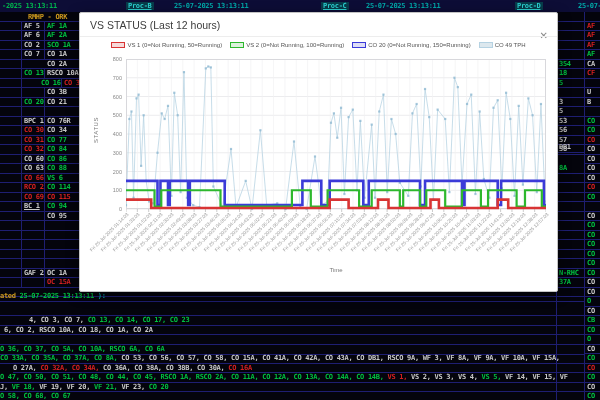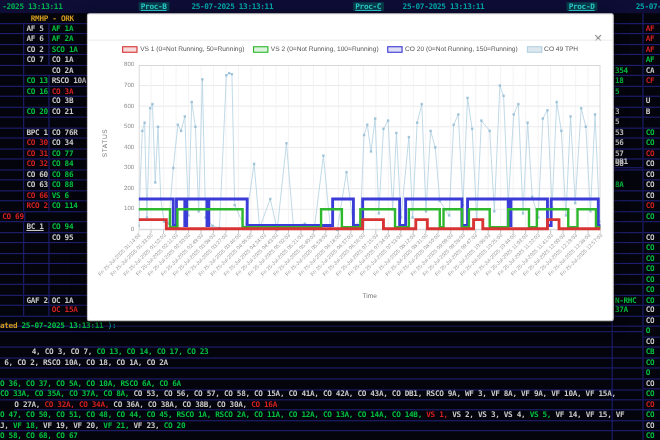--- a/index.html
+++ b/index.html
@@ -80,21 +80,21 @@
         <span class="cell c1" style="color: rgb(201, 201, 201); margin-top: 32px;">CO 10</span>
         <span class="cell c2" style="color: rgb(201, 201, 201);">CO 2A</span>
       </div>
       <div class="trow" style="left: 0px; top: 69px; width: 85px;">
         <span class="cell c0" style="color: rgb(201, 201, 201);"></span>
         <span class="cell c1" style="color: rgb(0, 192, 64);">CO 13</span>
         <span class="cell c2" style="color: rgb(201, 201, 201);">RSCO 10A</span>
       </div>
       <div class="trow" style="left: 0px; top: 78.5px; width: 85px;">
         <span class="cell c0" style="color: rgb(201, 201, 201);"></span>
-        <span class="cell c1" style="color: rgb(0, 192, 64);">CO 16</span>
+        <span class="cell c1" style="color: rgb(0, 192, 64); margin-left: 17px;">CO 16</span>
         <span class="cell c2" style="color: rgb(212, 32, 32);">CO 3A</span>
       </div>
       <div class="trow" style="left: 0px; top: 88px; width: 85px;">
         <span class="cell c0" style="color: rgb(201, 201, 201);"></span>
         <span class="cell c1" style="color: rgb(201, 201, 201);"></span>
         <span class="cell c2" style="color: rgb(201, 201, 201);">CO 3B</span>
       </div>
       <div class="trow" style="left: 0px; top: 97.5px; width: 85px;">
         <span class="cell c0" style="color: rgb(201, 201, 201);"></span>
         <span class="cell c1" style="color: rgb(0, 192, 64);">CO 20</span>
@@ -138,21 +138,21 @@
       <div class="trow" style="left: 0px; top: 173.5px; width: 85px;">
         <span class="cell c0" style="color: rgb(201, 201, 201);"></span>
         <span class="cell c1" style="color: rgb(212, 32, 32);">CO 66</span>
         <span class="cell c2" style="color: rgb(0, 192, 64);">VS 6</span>
       </div>
       <div class="trow" style="left: 0px; top: 183px; width: 85px;">
         <span class="cell c0" style="color: rgb(201, 201, 201);"></span>
         <span class="cell c1" style="color: rgb(212, 32, 32);">RCO 2A</span>
         <span class="cell c2" style="color: rgb(0, 192, 64);">CO 114</span>
       </div>
-      <div class="trow" style="left: 0px; top: 192.5px; width: 85px; flex-direction: column;">
+      <div class="trow" style="left: 0px; top: 192.5px; width: 85px;">
         <span class="cell c0" style="color: rgb(201, 201, 201);"></span>
         <span class="cell c1" style="color: rgb(212, 32, 32);">CO 69</span>
         <span class="cell c2" style="color: rgb(212, 32, 32);">CO 115</span>
       </div>
       <div class="trow" style="left: 0px; top: 202px; width: 85px;">
         <span class="cell c0" style="color: rgb(201, 201, 201);"></span>
         <span class="cell c1" style="color: rgb(201, 201, 201); text-decoration: underline;">BC 1</span>
         <span class="cell c2" style="color: rgb(0, 192, 64);">CO 94</span>
       </div>
       <div class="trow" style="left: 0px; top: 211.5px; width: 85px;">
@@ -417,20 +417,21 @@
       <div class="bline" style="top: 373px;"><span style="color: rgb(0, 192, 64);">O 47, CO 50, CO 51, CO 48, CO 44, CO 45, RSCO 1A, RSCO 2A, CO 11A, CO 12A, CO 13A, CO 14A, CO 14B, </span><span style="color: rgb(212, 32, 32);">VS 1, </span><span style="color: rgb(201, 201, 201);">VS 2, VS 3, VS 4, </span><span style="color: rgb(0, 192, 64);">VS 5, </span><span style="color: rgb(201, 201, 201);">VF 14, VF 15, VF</span></div>
       <div class="bline" style="top: 382.5px;"><span style="color: rgb(201, 201, 201);">J, </span><span style="color: rgb(0, 192, 64);">VF 18, </span><span style="color: rgb(201, 201, 201);">VF 19, VF 20, </span><span style="color: rgb(0, 192, 64);">VF 21, </span><span style="color: rgb(201, 201, 201);">VF 23, </span><span style="color: rgb(0, 192, 64);">CO 20</span></div>
       <div class="bline" style="top: 392px;"><span style="color: rgb(0, 192, 64);">O 58, CO 68, CO 67</span></div>
     </div>
   <div class="vline" style="left:556px;top:12px;height:388px;"></div>
   <div class="vline" style="left:584px;top:12px;height:388px;"></div>
   <div class="hline" style="left:0;top:21px;width:85px;"></div>
   <div class="hline" style="left:556px;top:21px;width:44px;"></div>
 
   <div class="modal">
+    <div class="m-title">VS STATUS (Last 12 hours)</div>
     <div class="m-close">✕</div>
     <div class="m-sep"></div>
     <div class="legend" id="legend">
         <span class="lg-item">
           <span class="lg-box" style="background: rgb(246, 218, 218); border-color: rgb(216, 52, 52);"></span>
           <span class="lg-lbl">VS 1 (0=Not Running, 50=Running)</span>
         </span>
         <span class="lg-item">
           <span class="lg-box" style="background: rgb(220, 242, 220); border-color: rgb(45, 184, 45);"></span>
           <span class="lg-lbl">VS 2 (0=Not Running, 100=Running)</span>

